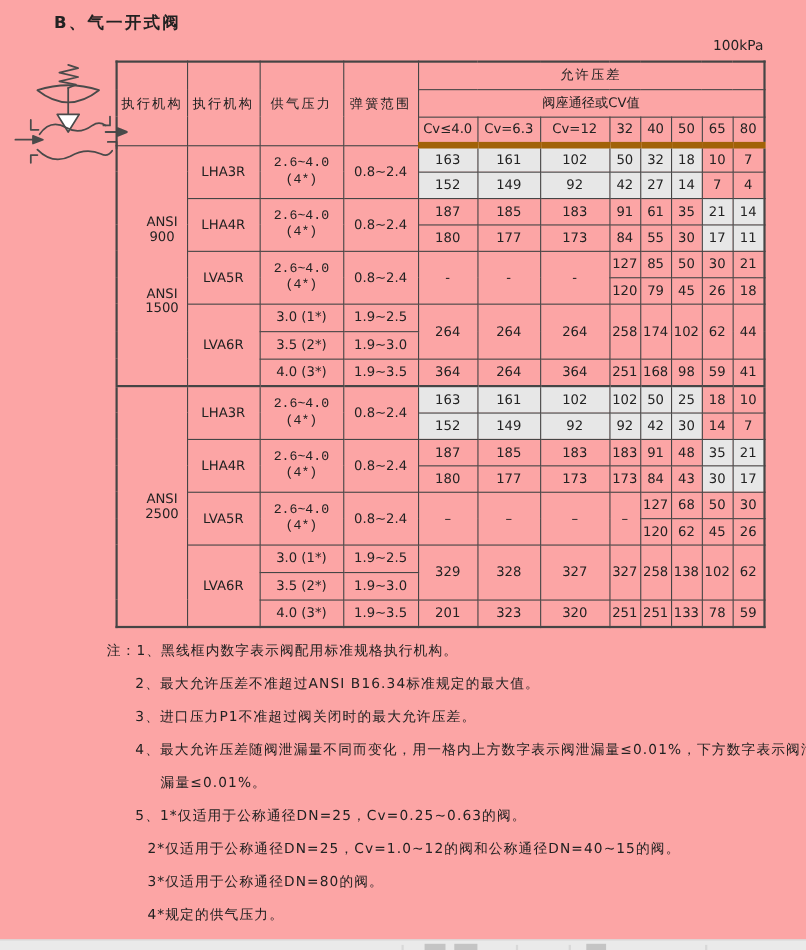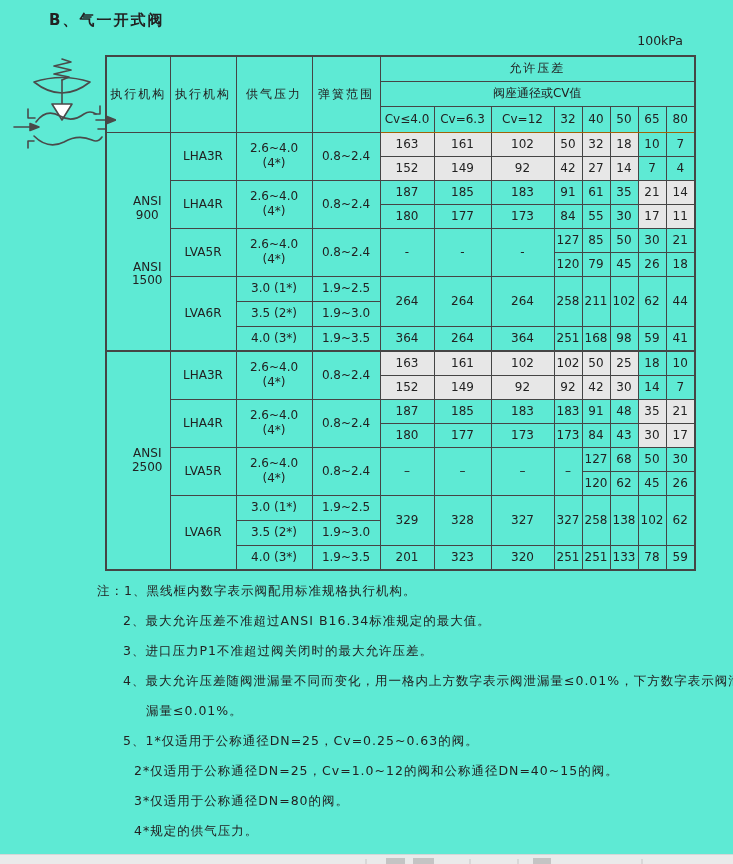--- a/index.html
+++ b/index.html
@@ -1,34 +1,34 @@
 <!DOCTYPE html>
 <html><head>
 <meta charset="utf-8">
 <style>
   html,body{margin:0;padding:0;background:#fff;}
-  .page{position:relative;width:733px;height:864px;background:#5eead4;overflow:hidden;
+  .page{position:relative;width:733px;height:864px;background:#fca5a5;overflow:hidden;
         font-family:"DejaVu Sans","Liberation Sans",sans-serif;color:#222;}
   .title{position:absolute;left:49px;top:11px;font-size:15px;font-weight:bold;letter-spacing:2px;}
-  .unit{position:absolute;top:33px;right:50px;font-size:12.5px;margin-left:20px;}
+  .unit{position:absolute;top:33px;right:39px;font-size:12.5px;margin-left:20px;}
   .valve-icon{position:absolute;left:12px;top:56px;}
 
   table.spec{position:absolute;left:105px;top:55px;width:589px;border-collapse:collapse;
              table-layout:fixed;font-size:12px;border:2px solid #454545;}
   .spec th,.spec td{border:1px solid #454545;text-align:center;vertical-align:middle;
                     padding:0;font-weight:normal;line-height:1.25;}
   .h1{height:25px}.h2{height:25px}
-  .h3{height:26px}.h3 th{border-bottom:1px solid #a16207;margin-top:20px;}
+  .h3{height:26px}.h3 th{border-bottom:6px solid #a16207;margin-top:20px;}
   .cjk{letter-spacing:2px;}
   .r{height:24px}.r6{height:25px}
   .sh{background:#e7e7e7;border:2px solid #383838;}
   .secstart td{border-top:2px solid #454545;}
   .press div{line-height:1.1;padding-left:18px;}
   .pgap{margin-top:39px;}
-  .two div{line-height:1.25;}
+  .two div{line-height:1.25;font-family:Liberation Mono, monospace;}
 
   .notes{position:absolute;left:97px;top:584px;font-size:12.5px;letter-spacing:1px;}
   .nl{line-height:14px;margin-bottom:16px;white-space:nowrap;}
   .n0{padding-left:0;}
   .n1{padding-left:26px;}
   .n2{padding-left:49px;}
   .n1b{padding-left:37px;}
 
   .bottom-strip{position:absolute;left:0;bottom:0;width:733px;height:9px;background:#eaeaea;
                 border-top:1px solid #d6d6d6;}
@@ -183,21 +183,21 @@
         <td>18</td>
       </tr>
       <tr class="r6">
         <td rowspan="3">LVA6R</td>
         <td>3.0 (1*)</td>
         <td>1.9~2.5</td>
         <td rowspan="2">264</td>
         <td rowspan="2">264</td>
         <td rowspan="2">264</td>
         <td rowspan="2">258</td>
-        <td rowspan="2">211</td>
+        <td rowspan="2">174</td>
         <td rowspan="2">102</td>
         <td rowspan="2">62</td>
         <td rowspan="2">44</td>
       </tr>
       <tr class="r6">
         <td>3.5 (2*)</td>
         <td>1.9~3.0</td>
       </tr>
       <tr class="r6">
         <td>4.0 (3*)</td>

